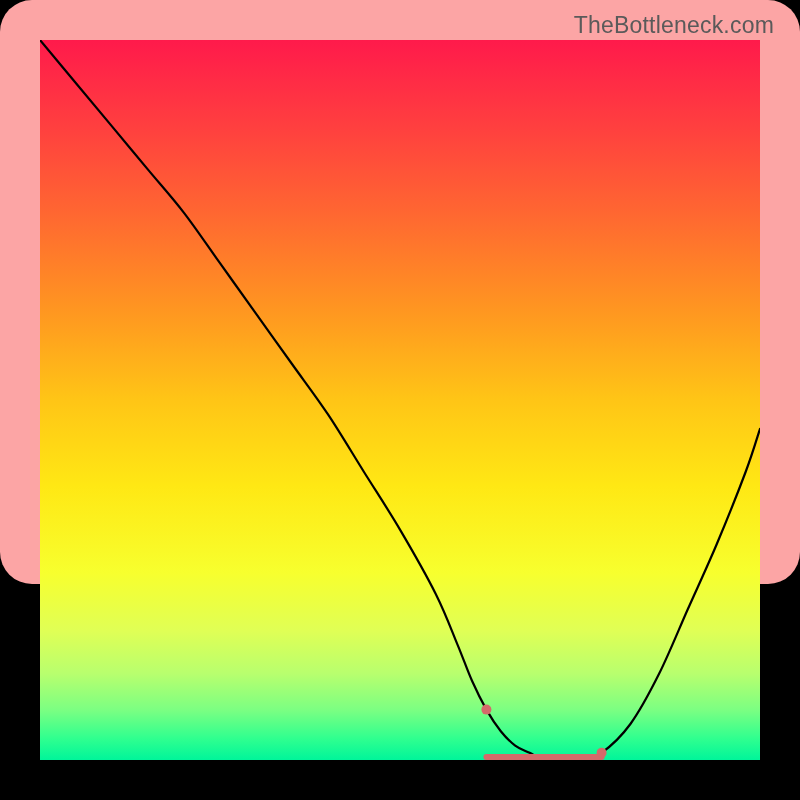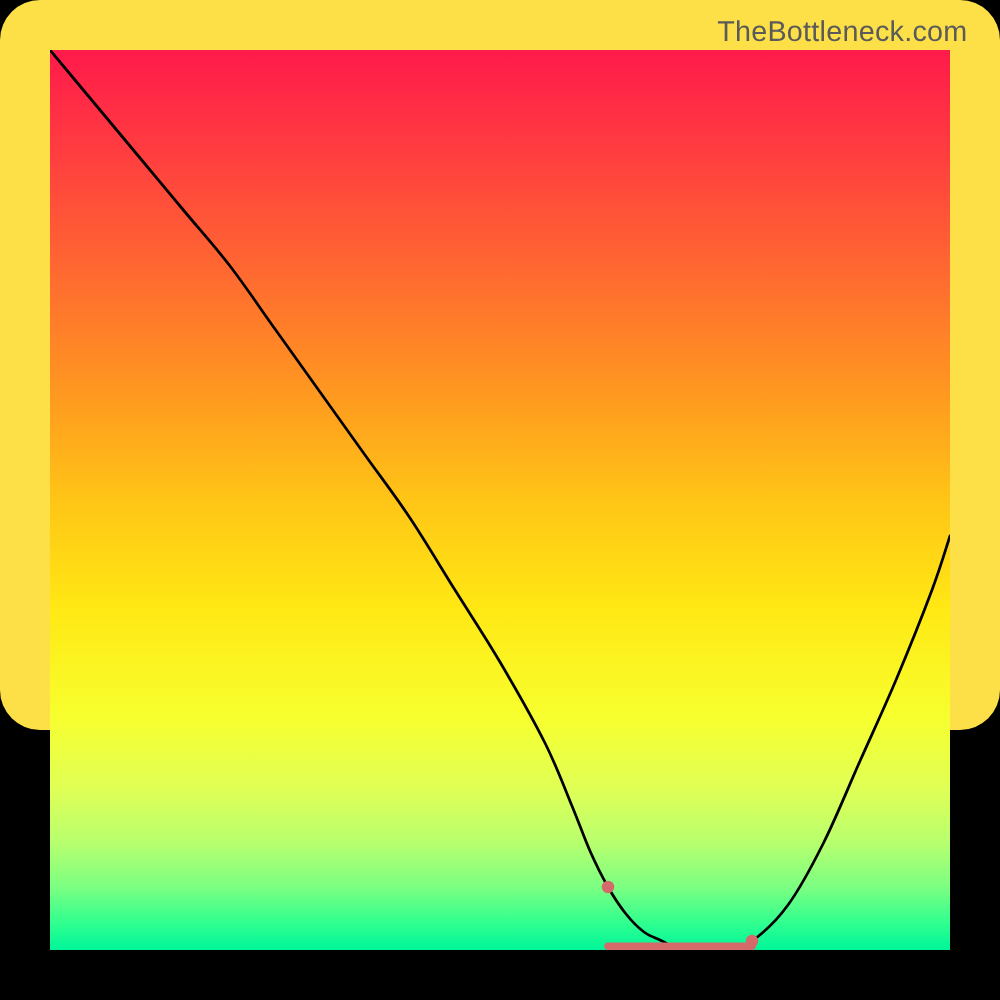--- a/index.html
+++ b/index.html
@@ -10,21 +10,21 @@
     background: #000;
     overflow: hidden;
     font-family: Arial, Helvetica, sans-serif;
   }
   .frame {
     position: absolute;
     left: 0;
     top: 0;
     width: 800px;
     height: 584px;
-    background: #fde047;
+    background: #fca5a5;
     border-radius: 32px;
   }
   .plot-area {
     position: absolute;
     left: 40px;
     top: 40px;
     width: 720px;
     height: 720px;
     overflow: hidden;
   }

